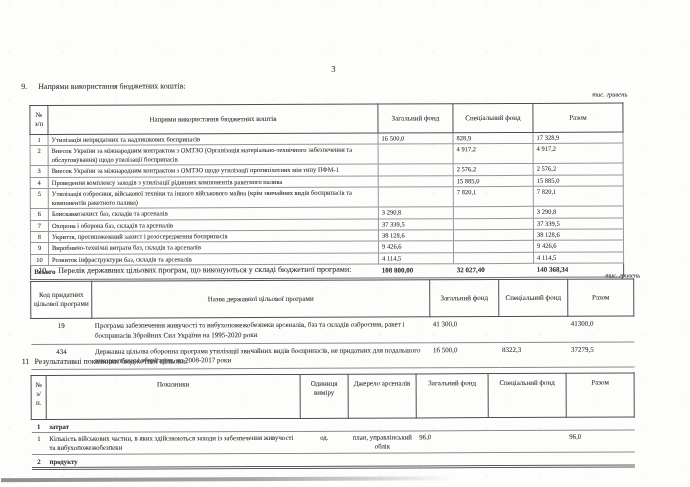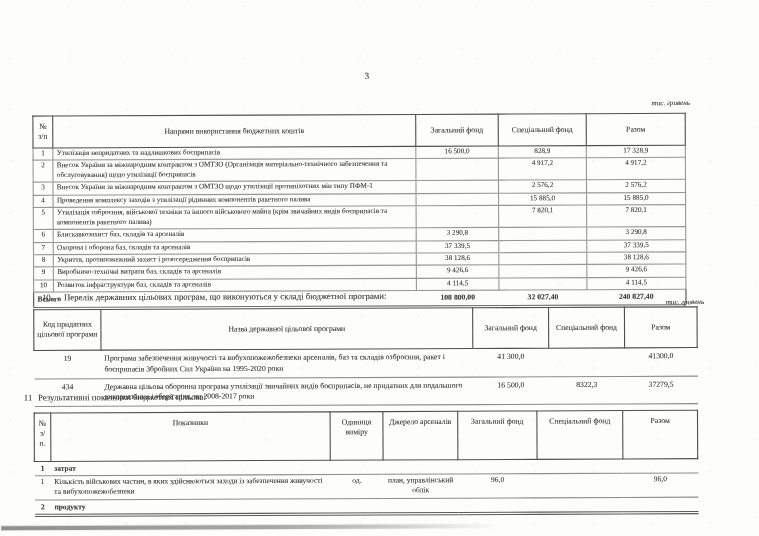--- a/index.html
+++ b/index.html
@@ -72,35 +72,36 @@
   }
   .t3 td{
     border:none;border-bottom:1px solid #8c8c8c;
     padding:1px 3px;vertical-align:top;line-height:1.35;
   }
   .t3 tr.grp td{font-weight:bold;padding-top:2px;}
   .t3 tr.grp-last td{border-bottom:3px double #5a5a5a;}
 
   .c{text-align:center;}
   .l{text-align:left;}
-  .r{text-align:center;}
+  .r{text-align:left;}
   .scan-band{
     left:0;top:477px;width:452px;height:4px;
     background:linear-gradient(to right,#8f8f8f 0%,#a7a7a7 55%,#cfcfcf 80%,rgba(255,255,255,0) 100%);
     filter:blur(0.7px);
   }
 </style>
 </head>
 <body>
 
 <div class="page">
 <div class="tilt">
 
   <div class="abs page-number">3</div>
 
+  <div class="abs sec-head sec9-head"><span class="num">9.</span><span>Напрями використання бюджетних коштів:</span></div>
 
   <div class="abs units units1">тис. гривень</div>
 
   <table class="abs t1">
     <colgroup>
           <col style="width:18px">
           <col style="width:330px">
           <col style="width:75px">
           <col style="width:80px">
           <col style="width:90px">
@@ -184,21 +185,21 @@
         <td class="r">4 114,5</td>
         <td class="r"></td>
         <td class="r">4 114,5</td>
       </tr>
     </tbody>
     <tfoot>
       <tr>
         <td class="l" colspan="2">Всього</td>
         <td class="r">108 800,00</td>
         <td class="r">32 027,40</td>
-        <td class="r">240 827,40</td>
+        <td class="r">140 368,34</td>
       </tr>
     </tfoot>
   </table>
 
   <div class="abs sec-head sec10-head"><span class="num">10.</span><span>Перелік державних цільових програм, що виконуються у складі бюджетної програми:</span></div>
 
   <div class="abs units units2">тис. гривень</div>
 
   <table class="abs t2">
     <colgroup>

